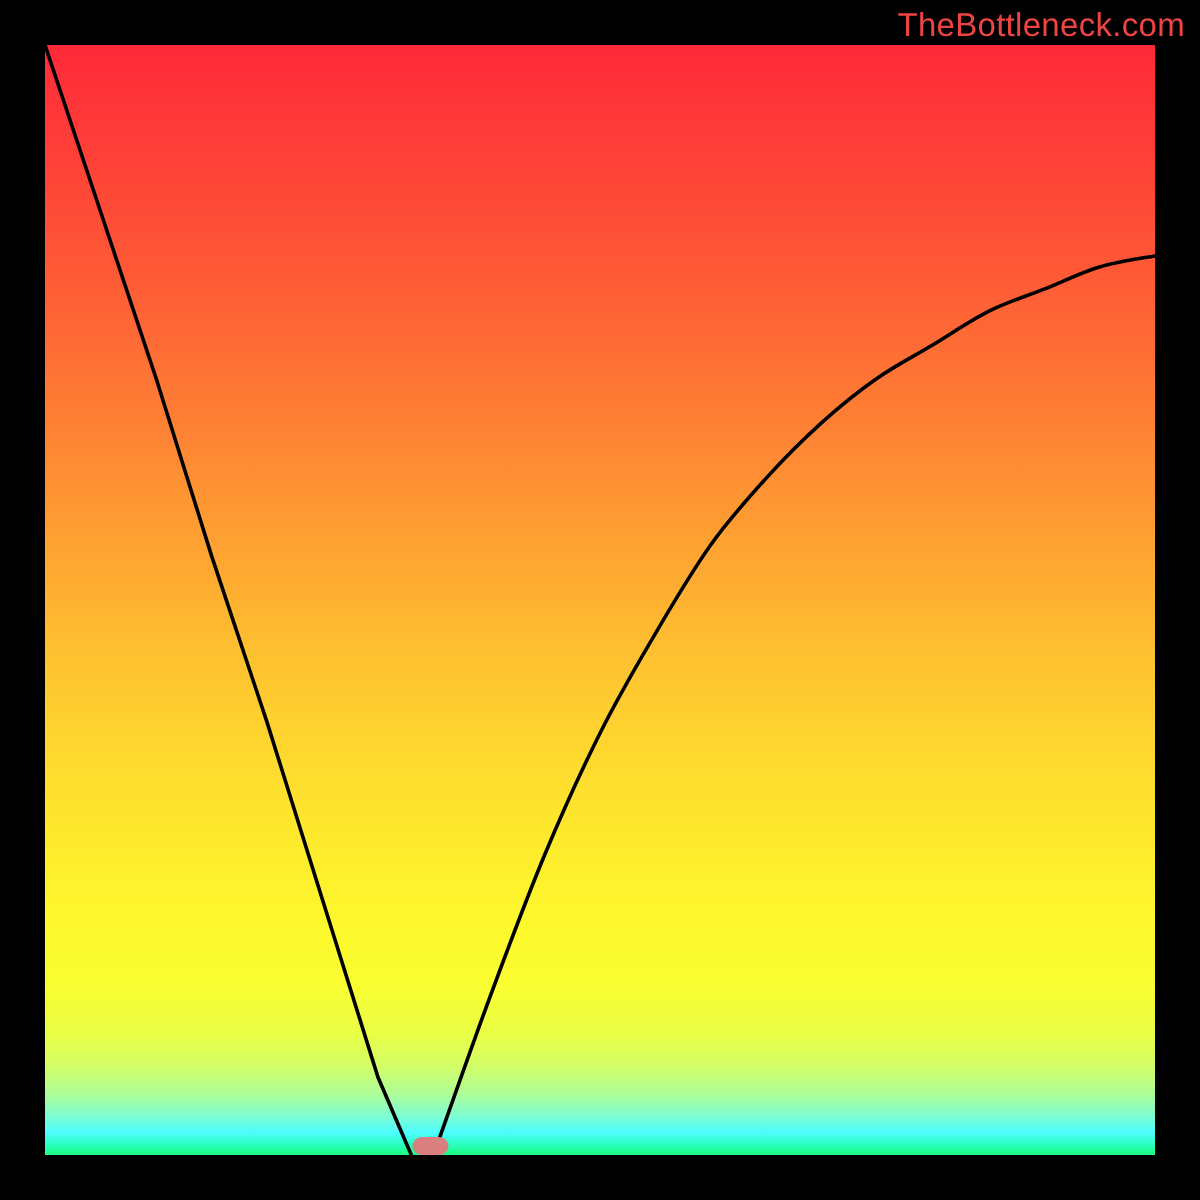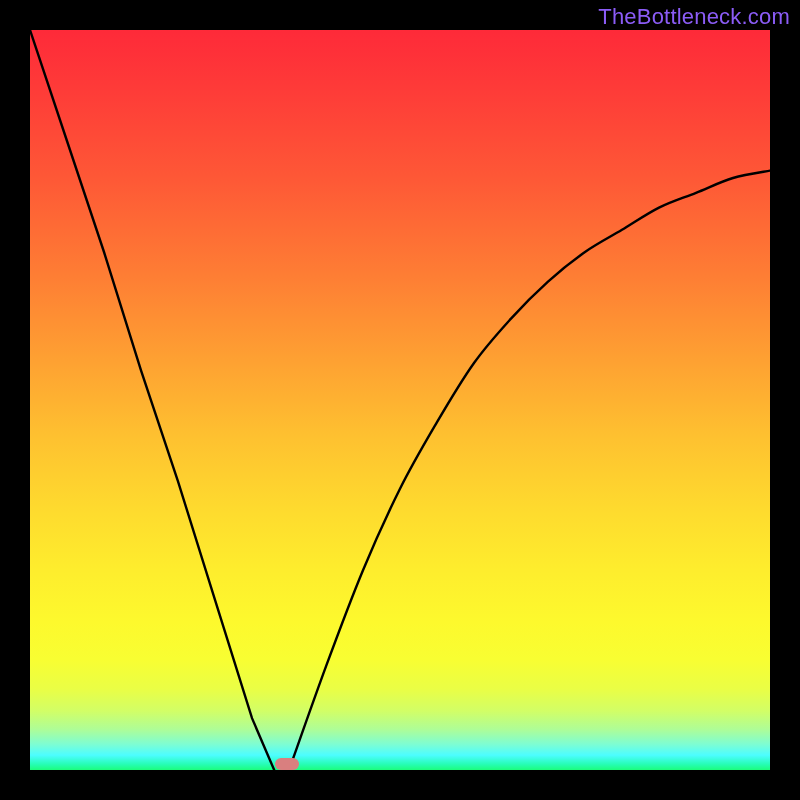--- a/index.html
+++ b/index.html
@@ -34,21 +34,21 @@
       #7efdd2 96.5%,
       #4cfdff 98%,
       #27fdb7 99.2%,
       #1cfd7c 100%
     );
   }
   .watermark {
     position: absolute;
     top: 4px;
     right: 10px;
-    color: #8b5cf6;
+    color: #ef4444;
     font-size: 22px;
     font-weight: 500;
     letter-spacing: 0.2px;
     user-select: none;
   }
   svg.curve {
     position: absolute;
     left: 30px;
     top: 30px;
     width: 740px;

